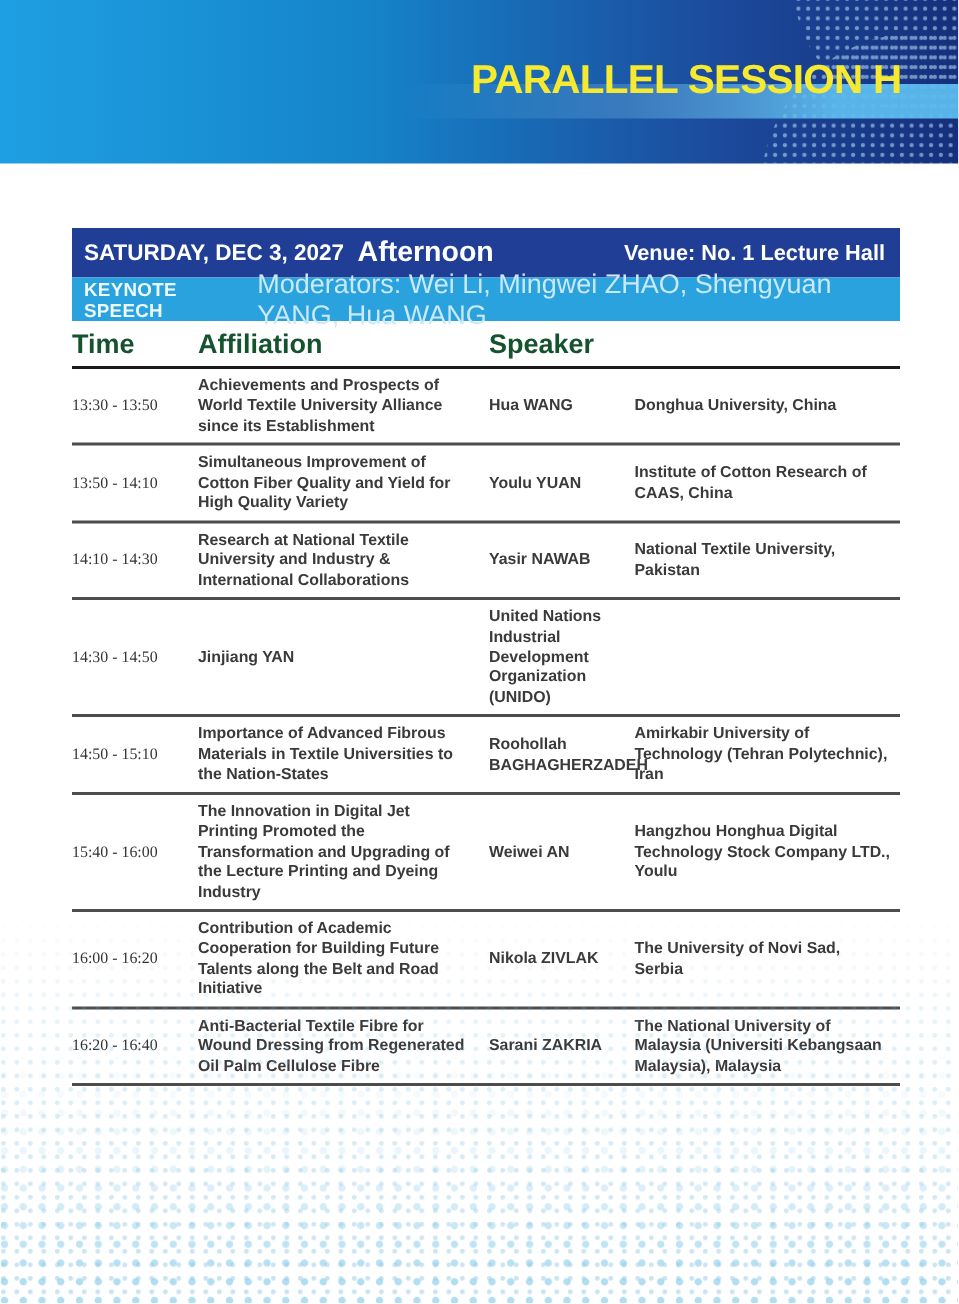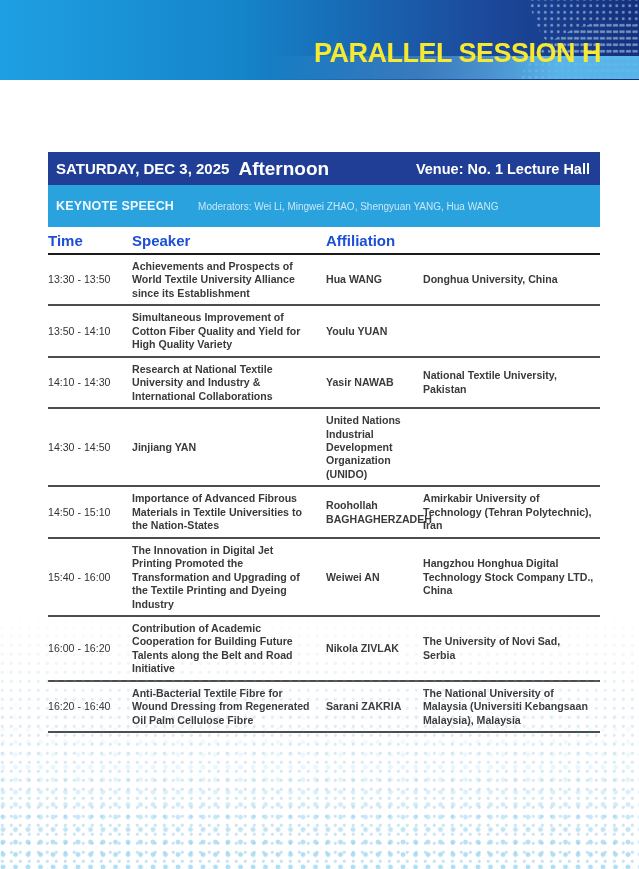--- a/index.html
+++ b/index.html
@@ -11,21 +11,21 @@
   }
   #page {
     position: relative;
     width: 639px; height: 869px;
     background: #ffffff;
     overflow: hidden;
   }
 
   
   .banner {
-    position: absolute; top: 0; left: 0; right: 0; height: 80px;
+    position: absolute; top: 0; left: 0; right: 0; height: 109px;
     background: linear-gradient(90deg, #1f9fe3 0%, #1584c9 38%, #1c4a9c 75%, #152f7c 100%);
     overflow: hidden;
   }
   .banner-stripe {
     position: absolute; top: 56px; height: 23px; left: 270px; right: 0;
     background: linear-gradient(90deg,
       rgba(130,200,240,0) 0%,
       rgba(130,200,240,0.30) 40%,
       rgba(92,186,238,0.95) 78%,
       rgba(92,186,238,0.95) 100%);
@@ -52,53 +52,53 @@
     display: flex; align-items: center;
     padding: 0 10px 0 8px; box-sizing: border-box;
     color: #ffffff;
   }
   .bar-date .date-label { font-size: 15px; font-weight: 700; }
   .bar-date .period-label { font-size: 19px; font-weight: 700; margin-left: 9px; }
   .bar-date .spacer { flex: 1; }
   .bar-date .venue-label { font-size: 14.5px; font-weight: 700; }
 
   .bar-keynote {
-    height: 42px; background: #2aa2dd;
+    height: 29px; background: #2aa2dd;
     display: flex; align-items: center;
     padding: 0 10px 0 8px; box-sizing: border-box;
   }
   .bar-keynote .track-label { font-size: 12.5px; font-weight: 700; color: #eef9ff; letter-spacing: 0.2px; }
-  .bar-keynote .moderators-label { font-size: 10px; font-weight: 400; color: #c9e8f8; margin-left: 24px; }
+  .bar-keynote .moderators-label { font-size: 18px; font-weight: 400; color: #c9e8f8; margin-left: 24px; }
 
   
   .sched-table { width: 552px; }
   .trow {
     display: grid;
     grid-template-columns: 84px 194px 97px 177px;
     align-items: center;
     border-bottom: 2px solid #4d4d4d;
     box-sizing: border-box;
   }
   .trow.thead {
     border-bottom: 2.5px solid #1b1b1b;
     min-height: 26px;
   }
   .trow.thead .cell {
-    font-size: 15px; font-weight: 700; color: #1d4ed8;
+    font-size: 18px; font-weight: 700; color: #14532d;
     padding: 5px 4px 4px 0;
   }
   .cell { box-sizing: border-box; }
   .cell.time { padding-left: 8px; }
   .trow.tbody .cell {
     font-size: 10.6px; font-weight: 600; color: #3a3a3a;
     line-height: 1.27;
     padding: 5px 6px 4px 0;
   }
   .trow.tbody { min-height: 29px; }
-  .trow.tbody .cell.time { font-weight: 500; color: #333; white-space: nowrap; }
+  .trow.tbody .cell.time { font-weight: 500; color: #333; white-space: nowrap; font-family: Liberation Serif, serif; }
   .trow.tbody .cell.title { padding-right: 14px; }
 
   
   .wave-layer { position: absolute; left: 0; right: 0; bottom: 0; pointer-events: none; }
   .wave-fine {
     height: 262px;
     background-image: radial-gradient(circle at 2.2px 2.2px, rgba(125,188,222,0.5) 1.3px, rgba(0,0,0,0) 1.9px);
     background-size: 9px 9px;
     -webkit-mask-image: linear-gradient(180deg, rgba(0,0,0,0) 0%, rgba(0,0,0,0.45) 35%, rgba(0,0,0,0.85) 100%);
     mask-image: linear-gradient(180deg, rgba(0,0,0,0) 0%, rgba(0,0,0,0.45) 35%, rgba(0,0,0,0.85) 100%);
@@ -119,50 +119,51 @@
   <div class="banner">
     <div class="dot-globe top"></div>
     <div class="dot-globe bottom"></div>
     <div class="banner-stripe"></div>
     <div class="banner-title">PARALLEL SESSION H</div>
   </div>
 
   <div class="session-card">
 
     <div class="bar-date">
-      <span class="date-label">SATURDAY, DEC 3, 2025</span>
+      <span class="date-label">SATURDAY, DEC 3, 2027</span>
       <span class="period-label">Afternoon</span>
       <span class="spacer"></span>
       <span class="venue-label">Venue: No. 1 Lecture Hall</span>
     </div>
 
     <div class="bar-keynote">
       <span class="track-label">KEYNOTE SPEECH</span>
       <span class="moderators-label">Moderators: Wei Li, Mingwei ZHAO, Shengyuan YANG, Hua WANG</span>
     </div>
 
     <div class="sched-table">
 
       <div class="trow thead">
         <div class="cell time">Time</div>
+        <div class="cell affiliation">Affiliation</div>
         <div class="cell speaker">Speaker</div>
-        <div class="cell affiliation">Affiliation</div>
       </div>
 
       <div class="trow tbody">
         <div class="cell time">13:30 - 13:50</div>
         <div class="cell title">Achievements and Prospects of World Textile University Alliance since its Establishment</div>
         <div class="cell speaker">Hua WANG</div>
         <div class="cell affiliation">Donghua University, China</div>
       </div>
 
       <div class="trow tbody">
         <div class="cell time">13:50 - 14:10</div>
         <div class="cell title">Simultaneous Improvement of Cotton Fiber Quality and Yield for High Quality Variety</div>
         <div class="cell speaker">Youlu YUAN</div>
+        <div class="cell affiliation">Institute of Cotton Research of CAAS, China</div>
       </div>
 
       <div class="trow tbody">
         <div class="cell time">14:10 - 14:30</div>
         <div class="cell title">Research at National Textile University and Industry &amp; International Collaborations</div>
         <div class="cell speaker">Yasir NAWAB</div>
         <div class="cell affiliation">National Textile University, Pakistan</div>
       </div>
 
       <div class="trow tbody">
@@ -174,23 +175,23 @@
       <div class="trow tbody">
         <div class="cell time">14:50 - 15:10</div>
         <div class="cell title">Importance of Advanced Fibrous Materials in Textile Universities to the Nation-States</div>
         <div class="cell speaker">Roohollah BAGHAGHERZADEH</div>
         <div class="cell affiliation">Amirkabir University of Technology (Tehran Polytechnic), Iran</div>
       </div>
 
 
       <div class="trow tbody">
         <div class="cell time">15:40 - 16:00</div>
-        <div class="cell title">The Innovation in Digital Jet Printing Promoted the Transformation and Upgrading of the Textile Printing and Dyeing Industry</div>
+        <div class="cell title">The Innovation in Digital Jet Printing Promoted the Transformation and Upgrading of the Lecture Printing and Dyeing Industry</div>
         <div class="cell speaker">Weiwei AN</div>
-        <div class="cell affiliation">Hangzhou Honghua Digital Technology Stock Company LTD., China</div>
+        <div class="cell affiliation">Hangzhou Honghua Digital Technology Stock Company LTD., Youlu</div>
       </div>
 
       <div class="trow tbody">
         <div class="cell time">16:00 - 16:20</div>
         <div class="cell title">Contribution of Academic Cooperation for Building Future Talents along the Belt and Road Initiative</div>
         <div class="cell speaker">Nikola ZIVLAK</div>
         <div class="cell affiliation">The University of Novi Sad, Serbia</div>
       </div>
 
       <div class="trow tbody">

